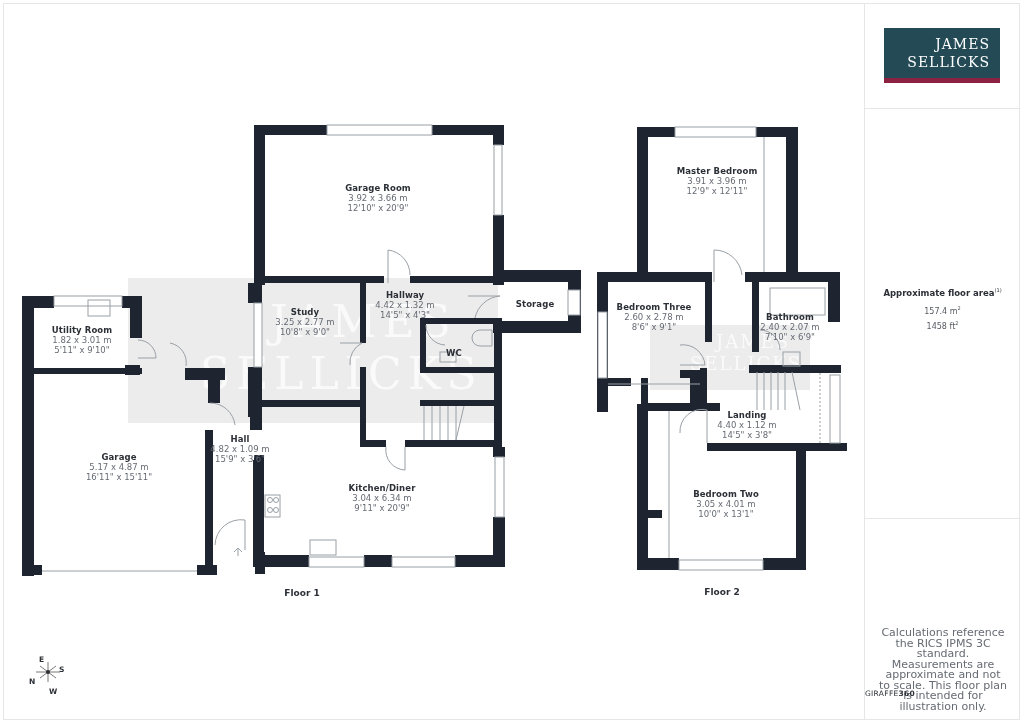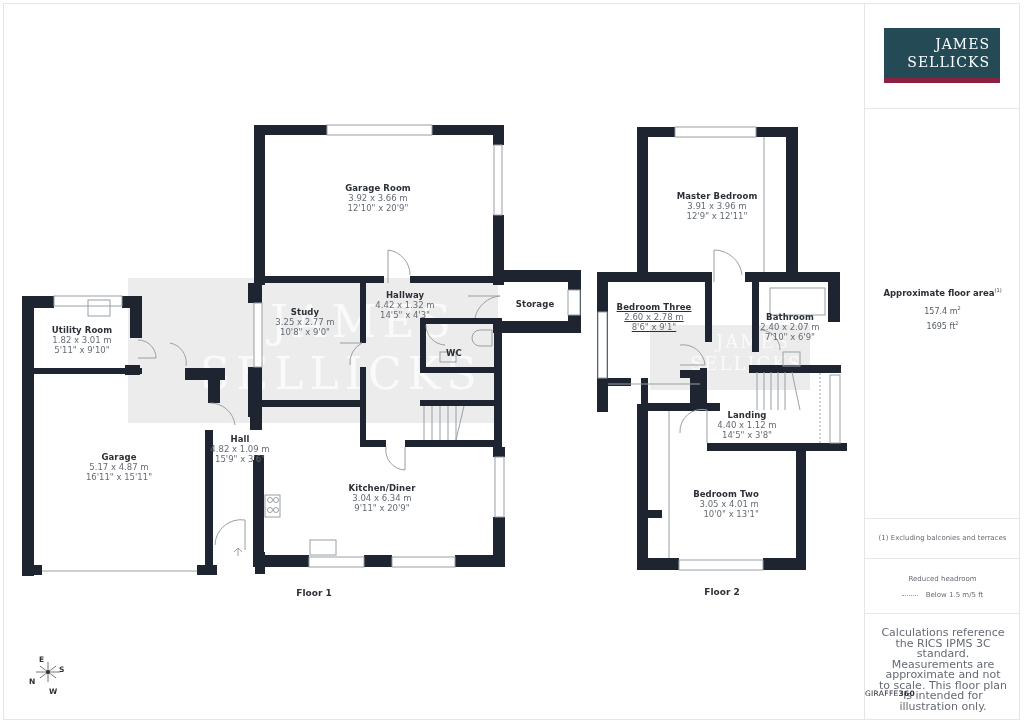--- a/index.html
+++ b/index.html
@@ -222,43 +222,43 @@
   <div class="label" style="left:240px;top:434px;">
     <div class="room-name">Hall</div>
     <div class="room-dim">4.82 x 1.09 m</div>
     <div class="room-dim">15'9" x 3'6"</div>
   </div>
   <div class="label" style="left:382px;top:483px;">
     <div class="room-name">Kitchen/Diner</div>
     <div class="room-dim">3.04 x 6.34 m</div>
     <div class="room-dim">9'11" x 20'9"</div>
   </div>
-  <div class="label floor-label" style="left:302px;top:588px;margin-left:12px;">Floor 1</div>
-
-  <div class="label" style="left:717px;top:191px;">
+  <div class="label floor-label" style="left:302px;top:588px;">Floor 1</div>
+
+  <div class="label" style="left:717px;top:166px;">
     <div class="room-name">Master Bedroom</div>
     <div class="room-dim">3.91 x 3.96 m</div>
     <div class="room-dim">12'9" x 12'11"</div>
   </div>
-  <div class="label" style="left:654px;top:302px;text-decoration:underline;">
+  <div class="label" style="left:654px;top:302px;">
     <div class="room-name">Bedroom Three</div>
     <div class="room-dim">2.60 x 2.78 m</div>
     <div class="room-dim">8'6" x 9'1"</div>
   </div>
   <div class="label" style="left:790px;top:312px;text-align:center;">
     <div class="room-name">Bathroom</div>
     <div class="room-dim">2.40 x 2.07 m</div>
     <div class="room-dim">7'10" x 6'9"</div>
   </div>
   <div class="label" style="left:747px;top:410px;">
     <div class="room-name">Landing</div>
     <div class="room-dim">4.40 x 1.12 m</div>
     <div class="room-dim">14'5" x 3'8"</div>
   </div>
-  <div class="label" style="left:726px;top:489px;text-align:right;">
+  <div class="label" style="left:726px;top:489px;">
     <div class="room-name">Bedroom Two</div>
     <div class="room-dim">3.05 x 4.01 m</div>
     <div class="room-dim">10'0" x 13'1"</div>
   </div>
   <div class="label floor-label" style="left:722px;top:587px;">Floor 2</div>
 
   <div class="compass">
     <svg width="56" height="50" style="position:absolute;left:0;top:0;">
       <g stroke="#555" stroke-width="0.8">
         <line x1="16" y1="26" x2="32" y2="14"></line>
@@ -279,24 +279,17 @@
   <div class="sec" style="top:0;height:106px;">
     <div class="logo">
       <div class="l1">JAMES</div>
       <div class="l2">SELLICKS</div>
       <div class="stripe"></div>
     </div>
   </div>
   <div class="sec" style="top:106px;height:410px;">
     <div class="area-title" style="top:178px;"><span>Approximate floor area</span><sup>(1)</sup></div>
     <div class="area-val" style="top:196px;"><span>157.4 m</span><sup>2</sup></div>
-    <div class="area-val" style="top:211px;"><span>1695 ft</span><sup>2</sup></div>
-  </div>
-  <div class="sec" style="top:516px;height:40px;">
-    <div class="note" style="top:15px;">(1) Excluding balconies and terraces</div>
-  </div>
-  <div class="sec" style="top:556px;height:55px;">
-    <div class="note" style="top:16px;">Reduced headroom</div>
-    <div class="note" style="top:32px;"><span class="legend-line"></span><span>Below 1.5 m/5 ft</span></div>
+    <div class="area-val" style="top:211px;"><span>1458 ft</span><sup>2</sup></div>
   </div>
   <div class="disclaimer" style="top:625px;">Calculations reference the RICS IPMS 3C standard. Measurements are approximate and not to scale. This floor plan is intended for illustration only.</div>
   <div class="brand" style="top:686px;"><span>GIRAFFE</span><b>360</b></div>
 </div>
 
 </body></html>

